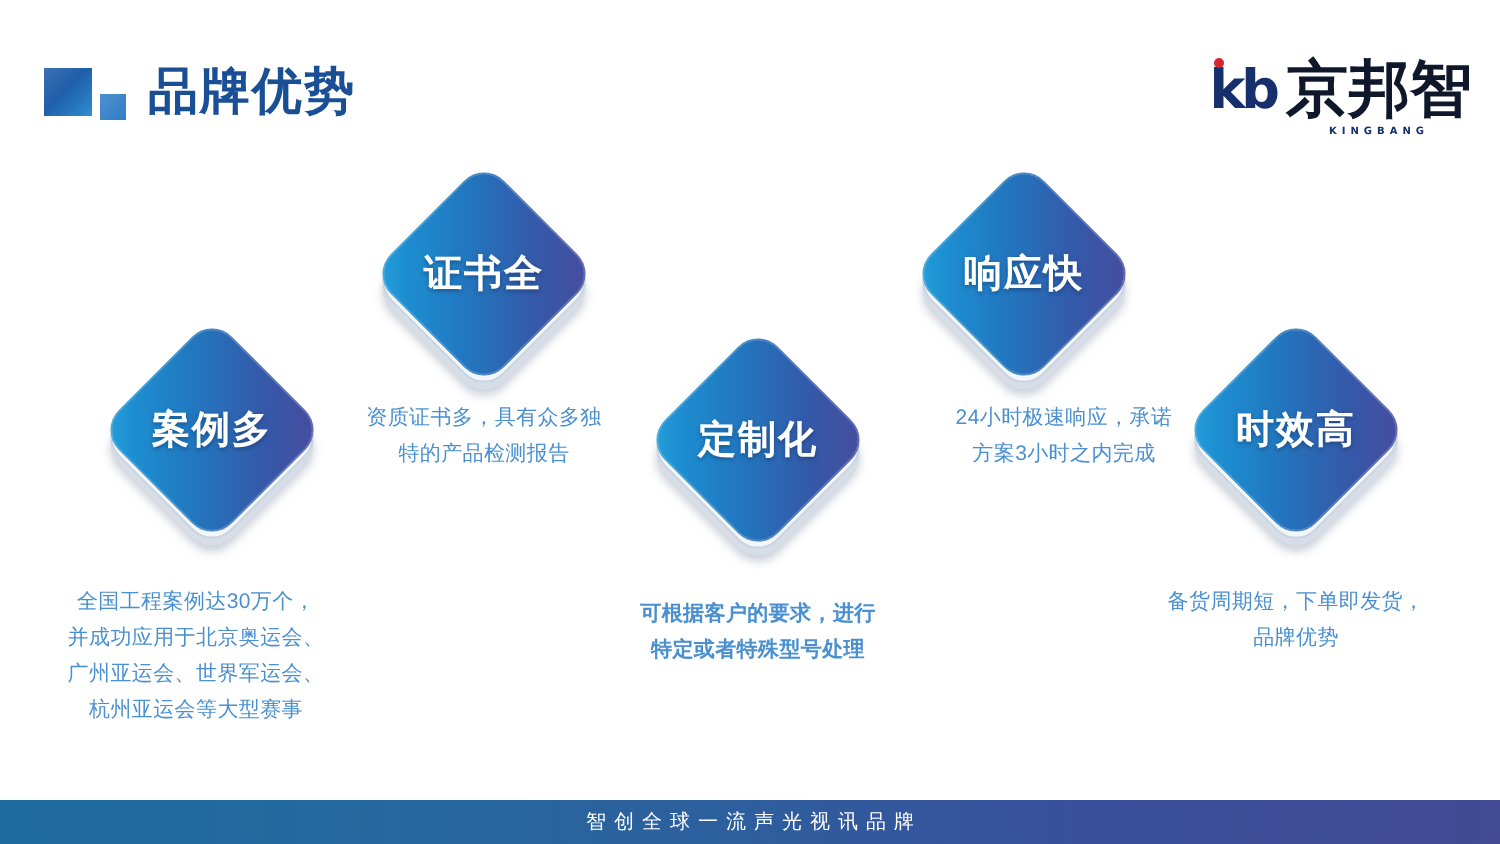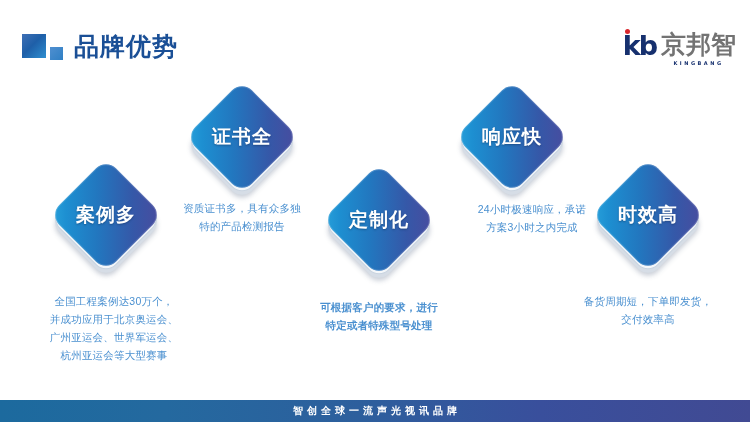--- a/index.html
+++ b/index.html
@@ -62,23 +62,23 @@
     left:2px; top:-3px;
     width:5px; height:5px;
     border-radius:50%;
     background:#d9262c;
   }
   .logo-cn {
     margin-left:5px;
     position:relative;
   }
   .logo-cn-main {
-    font-size:25px;
-    font-weight:bold;
-    color:#737373;
+    font-size:31px;
+    font-weight:bold;
+    color:#0f172a;
     line-height:25px;
     letter-spacing:0px;
   }
   .logo-cn-sub {
     position:absolute;
     left:0; bottom:-9px;
     width:100%;
     text-align:center;
     font-size:5px;
     font-weight:bold;
@@ -154,21 +154,21 @@
     left:0; bottom:0;
     width:750px; height:22px;
     background:linear-gradient(90deg,#1c6a9e 0%,#24699f 22%,#2d5f9d 48%,#394f9c 72%,#414a93 100%);
     display:flex;
     align-items:center;
     justify-content:center;
   }
   .footer-text {
     color:#ffffff;
     font-size:10px;
-    font-weight:bold;
+    font-weight:normal;
     letter-spacing:4px;
     text-indent:4px;
   }
 </style>
 </head>
 <body>
 
 <div class="header">
   <div class="sq-large"></div>
   <div class="sq-small"></div>
@@ -188,34 +188,34 @@
 
 <div class="board">
 
   <div class="node">
     <div class="dia-wrap" style="left:66px; top:175px; width:80px; height:80px;">
       <div class="dia-shadow2"></div>
       <div class="dia-shadow1"></div>
       <div class="dia-face"></div>
       <div class="dia-label">案例多</div>
     </div>
-    <div class="caption" style="left:28px; top:292px; width:172px; white-space:pre-line;">全国工程案例达30万个，
+    <div class="caption" style="left:12px; top:292px; width:172px; white-space:pre-line;">全国工程案例达30万个，
 并成功应用于北京奥运会、
 广州亚运会、世界军运会、
 杭州亚运会等大型赛事</div>
   </div>
 
   <div class="node">
     <div class="dia-wrap" style="left:202px; top:97px; width:80px; height:80px;">
       <div class="dia-shadow2"></div>
       <div class="dia-shadow1"></div>
       <div class="dia-face"></div>
       <div class="dia-label">证书全</div>
     </div>
-    <div class="caption" style="left:156px; top:200px; width:172px; white-space:pre-line;font-family:Liberation Mono, monospace;">资质证书多，具有众多独
+    <div class="caption" style="left:156px; top:200px; width:172px; white-space:pre-line;">资质证书多，具有众多独
 特的产品检测报告</div>
   </div>
 
   <div class="node">
     <div class="dia-wrap" style="left:339px; top:180px; width:80px; height:80px;">
       <div class="dia-shadow2"></div>
       <div class="dia-shadow1"></div>
       <div class="dia-face"></div>
       <div class="dia-label">定制化</div>
     </div>
@@ -235,20 +235,20 @@
   </div>
 
   <div class="node">
     <div class="dia-wrap" style="left:608px; top:175px; width:80px; height:80px;">
       <div class="dia-shadow2"></div>
       <div class="dia-shadow1"></div>
       <div class="dia-face"></div>
       <div class="dia-label">时效高</div>
     </div>
     <div class="caption" style="left:562px; top:292px; width:172px; white-space:pre-line;">备货周期短，下单即发货，
-交付效率高</div>
+品牌优势</div>
   </div>
 
 </div>
 
 <div class="footer">
   <div class="footer-text">智创全球一流声光视讯品牌</div>
 </div>
 
 </body></html>

